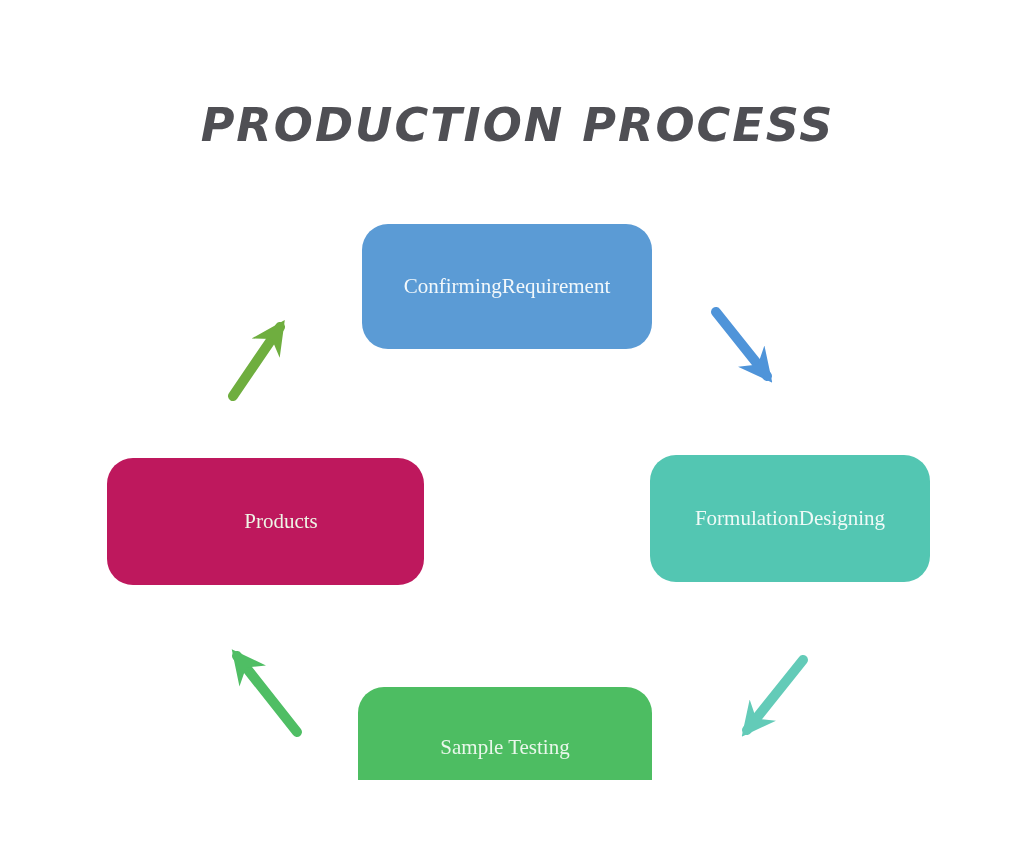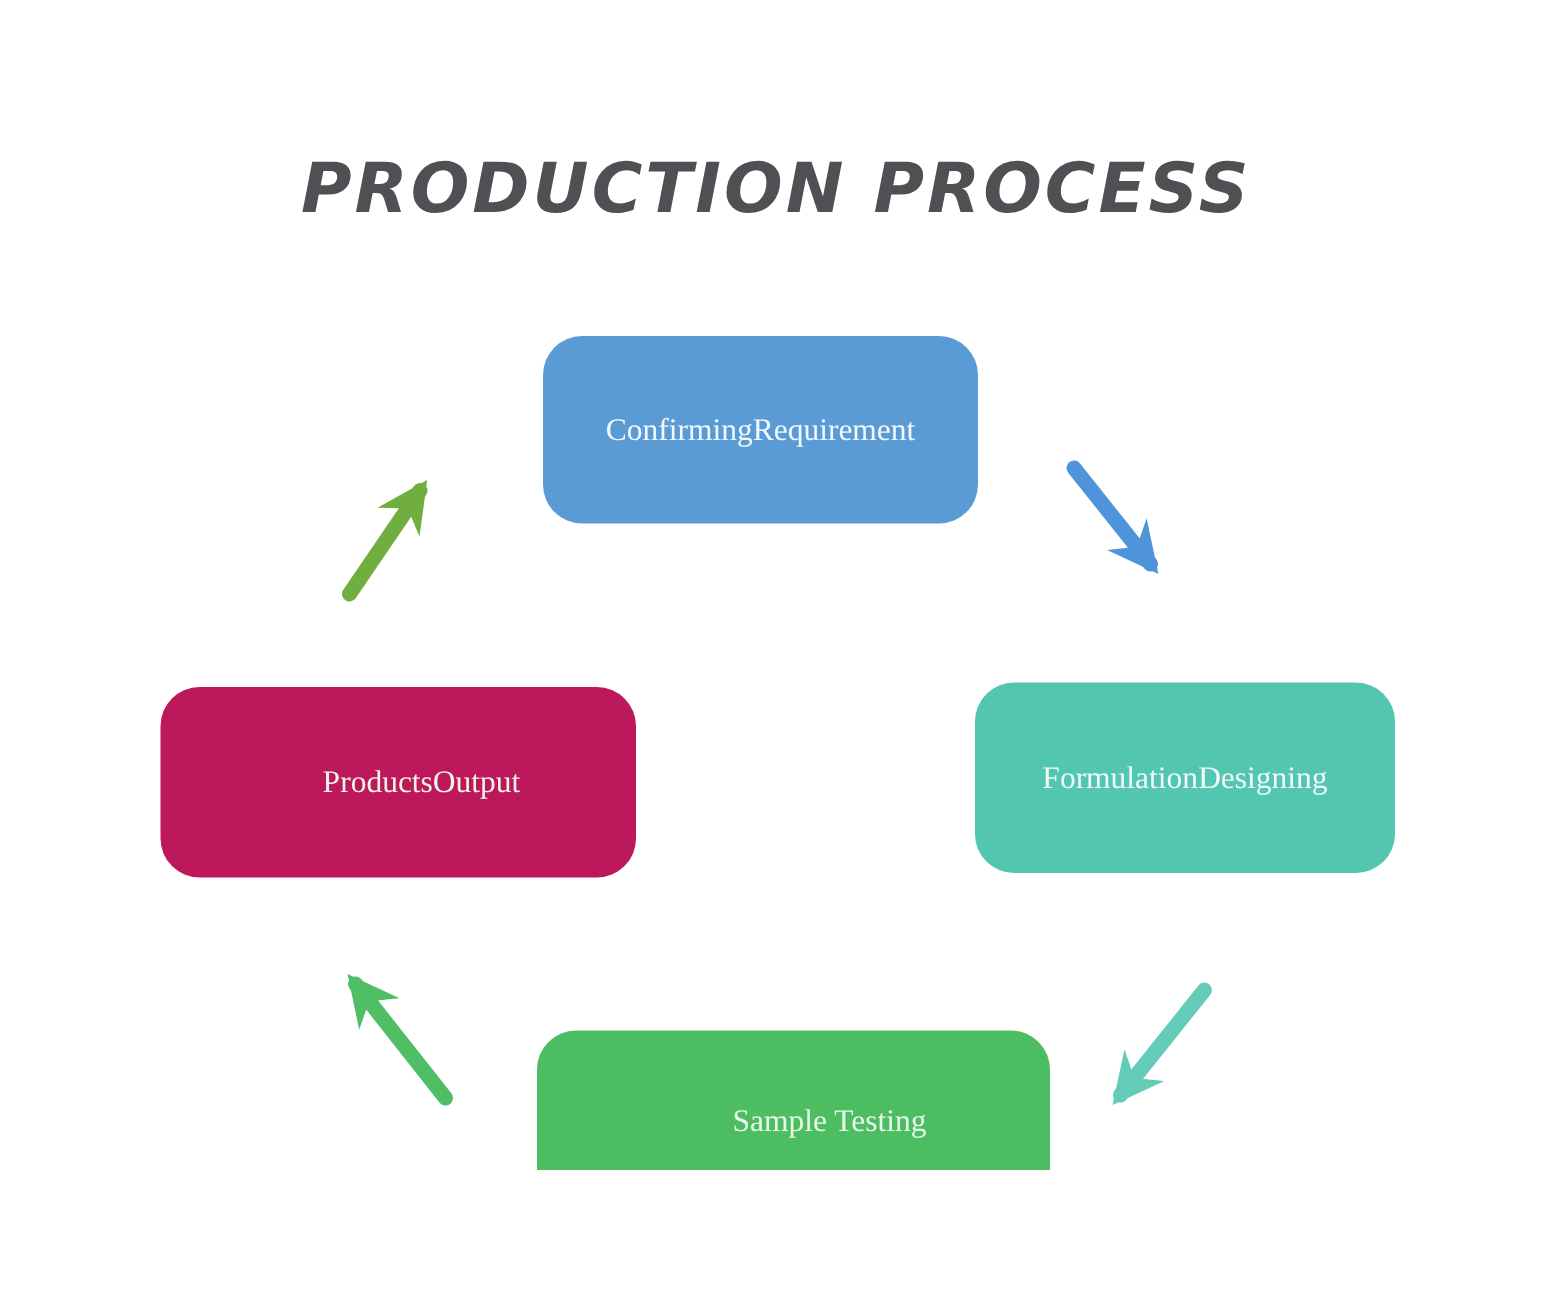--- a/index.html
+++ b/index.html
@@ -66,27 +66,26 @@
   <div class="node" id="node-confirming" style="background-color: rgb(91, 155, 213);">
     <span class="line" style="color: rgb(242, 248, 251);">Confirming</span>
     <span class="line" style="color: rgb(242, 248, 251);">Requirement</span>
   </div>
 
   <div class="node" id="node-designing" style="background-color: rgb(83, 198, 178);">
     <span class="line" style="color: rgb(239, 250, 247);">Formulation</span>
     <span class="line" style="color: rgb(239, 250, 247);">Designing</span>
   </div>
 
-  <div class="node" id="node-sample" style="background-color: rgb(77, 189, 98); padding-left: 48px;">
+  <div class="node" id="node-sample" style="background-color: rgb(77, 189, 98);">
     <span class="line" style="color: rgb(233, 247, 235);">Sample Testing</span>
   </div>
 
   <div class="node" id="node-products" style="background-color: #be185d; padding-left: 31px;">
     <span class="line" style="color: rgb(238, 245, 230);">Products</span>
-    <span class="line" style="color: rgb(238, 245, 230);">Output</span>
   </div>
 
   <svg class="arrow-layer" viewBox="0 0 1035 868">
     <defs>
       <marker id="head-0" viewBox="0 0 10 10" refX="7.5" refY="5" markerWidth="3.4" markerHeight="3.4" orient="auto">
         <path d="M 0 0 L 10 5 L 0 10 L 3.2 5 Z" fill="#4f94d9"></path>
       </marker>
       <marker id="head-1" viewBox="0 0 10 10" refX="7.5" refY="5" markerWidth="3.4" markerHeight="3.4" orient="auto">
         <path d="M 0 0 L 10 5 L 0 10 L 3.2 5 Z" fill="#63cbb8"></path>
       </marker>

